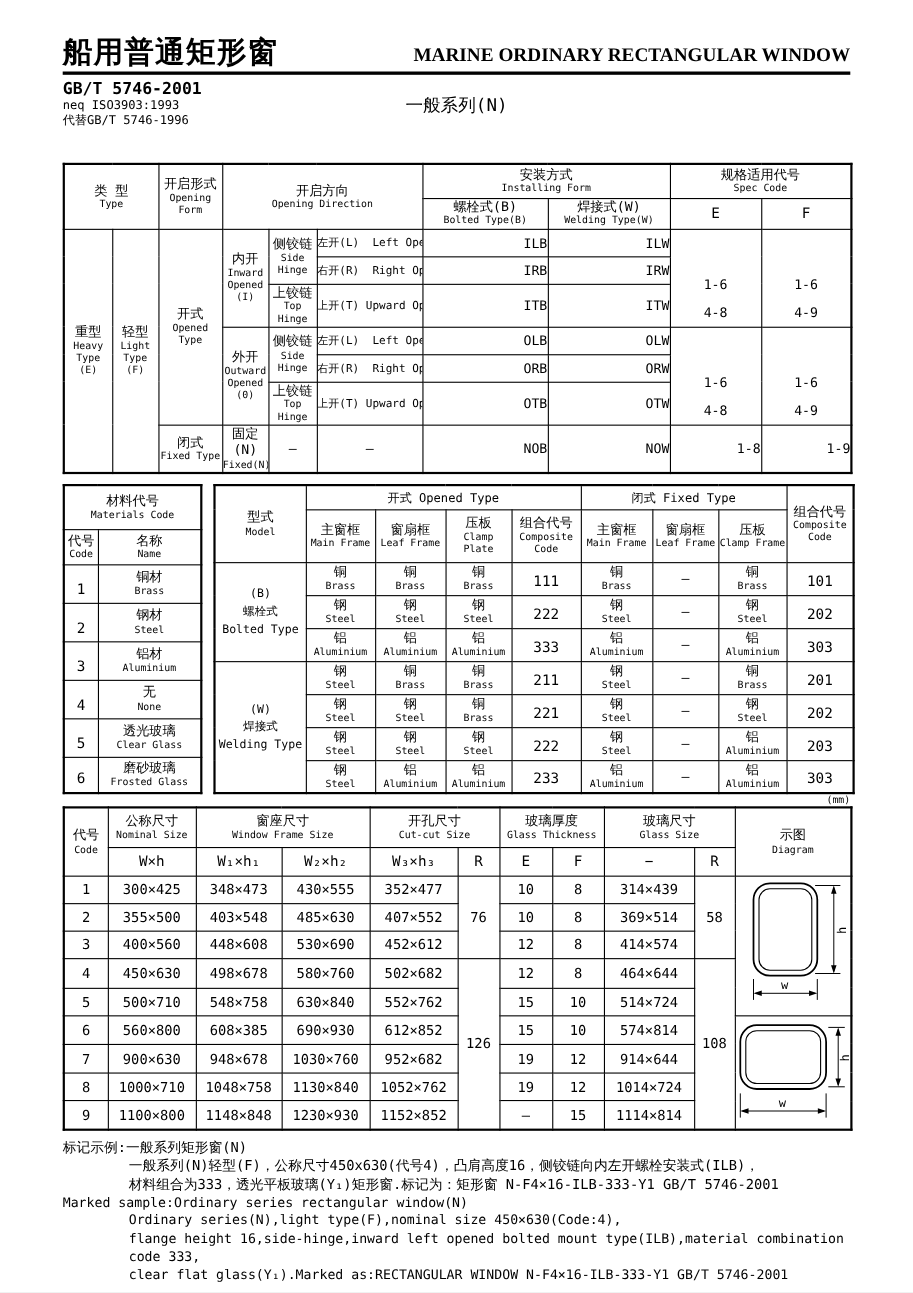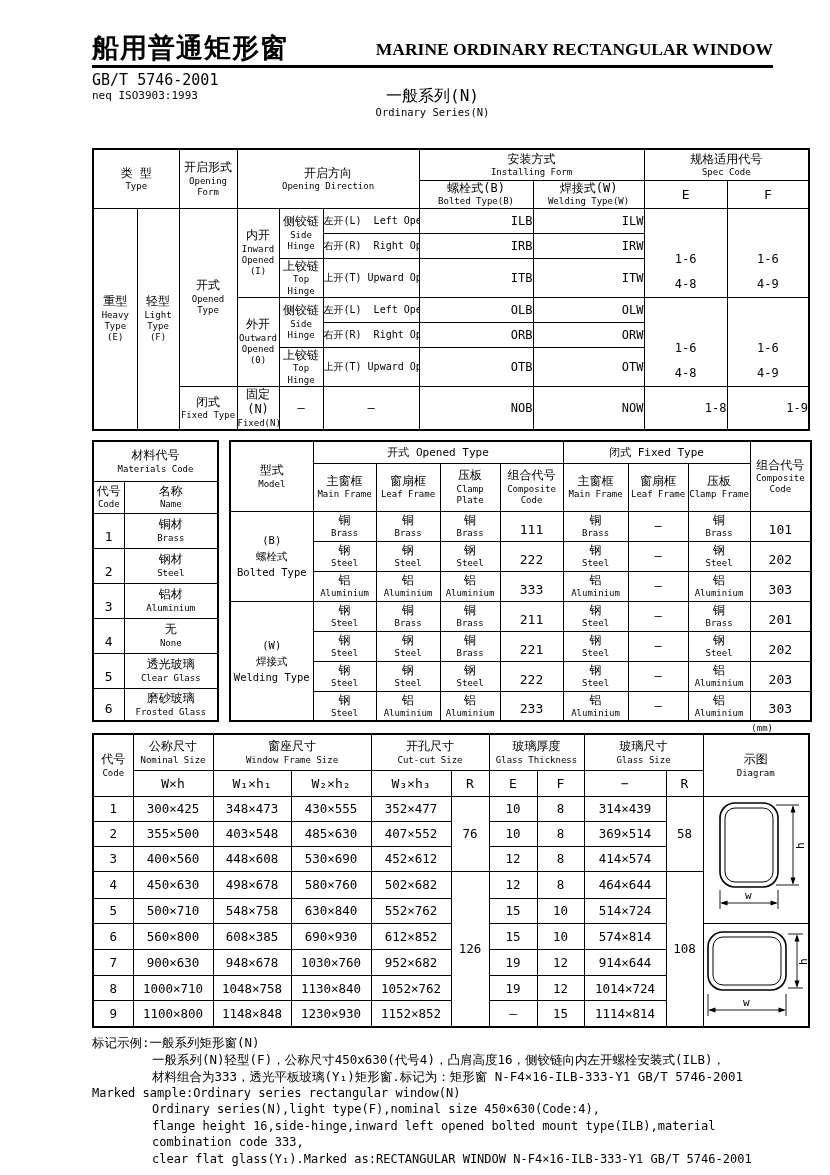--- a/index.html
+++ b/index.html
@@ -1,28 +1,28 @@
 <!DOCTYPE html>
 <html><head>
 <meta charset="utf-8">
 <style>
   * { box-sizing: border-box; }
   html,body { margin:0; padding:0; background:#e8e8e8; }
   .page { width:830px; height:1175px; background:#fff; color:#000; margin:0 auto;
-          font-family:"DejaVu Sans Mono","DejaVu Sans",sans-serif; overflow:hidden; position:relative;padding-left:35px; }
+          font-family:"DejaVu Sans Mono","DejaVu Sans",sans-serif; overflow:hidden; position:relative; }
   .content { padding:34px 57px 0 57px; }
 
   
   .masthead { display:flex; justify-content:space-between; align-items:flex-end;
               border-bottom:3px solid #000; padding-bottom:3px; }
   .title-zh { font-size:27px; font-weight:600; letter-spacing:1px; line-height:1.05; }
   .title-en { font-family:Liberation Serif, serif; font-size:17.5px;
               font-weight:bold; line-height:1; padding-bottom:4px; }
   .subhead { position:relative; padding-top:3px; height:62px; }
-  .std-num { font-size:15px; font-weight:400; line-height:1.2; }
+  .std-num { font-size:15px; font-weight:700; line-height:1.2; }
   .std-sub { font-size:11px; line-height:1.25; }
   .series  { position:absolute; left:0; right:0; top:18px; text-align:center; }
   .series-zh { font-size:16px; line-height:1.2; }
   .series-en { font-size:10.5px; line-height:1.2; }
 
   
   table { border-collapse:collapse; table-layout:fixed; border:2px solid #000; }
   td { border:1px solid #000; text-align:center; vertical-align:middle; padding:0; overflow:hidden; }
   .bi div { font-size:9px;  line-height:1.25; }
   .bi div:first-child { font-size:12px; line-height:1.3; }
@@ -62,23 +62,23 @@
 <div class="page">
 <div class="content">
 
   <div class="masthead">
     <div class="title-zh">船用普通矩形窗</div>
     <div class="title-en">MARINE ORDINARY RECTANGULAR WINDOW</div>
   </div>
   <div class="subhead">
     <div class="std-num">GB/T 5746-2001</div>
     <div class="std-sub">neq ISO3903:1993</div>
+    <div class="std-sub">代替GB/T 5746-1996</div>
     <div class="series">
       <div class="series-zh">一般系列(N)</div>
-      <div class="series-en">Ordinary Series(N)</div>
     </div>
   </div>
 
   <table class="t1">
     <colgroup>
           <col style="width:44px">
           <col style="width:42px">
           <col style="width:58px">
           <col style="width:42px">
           <col style="width:44px">

